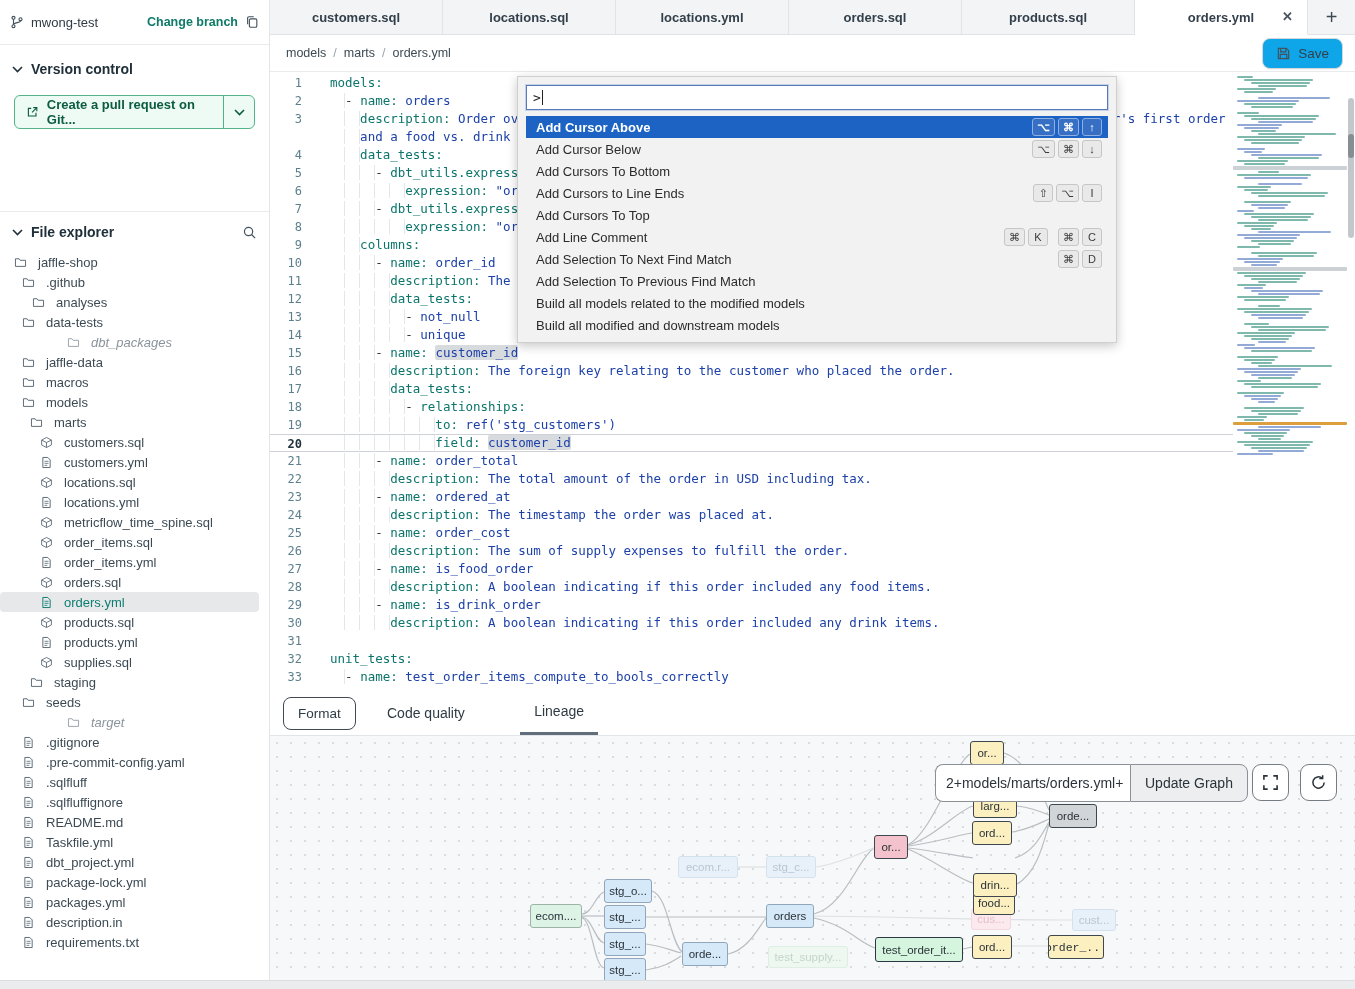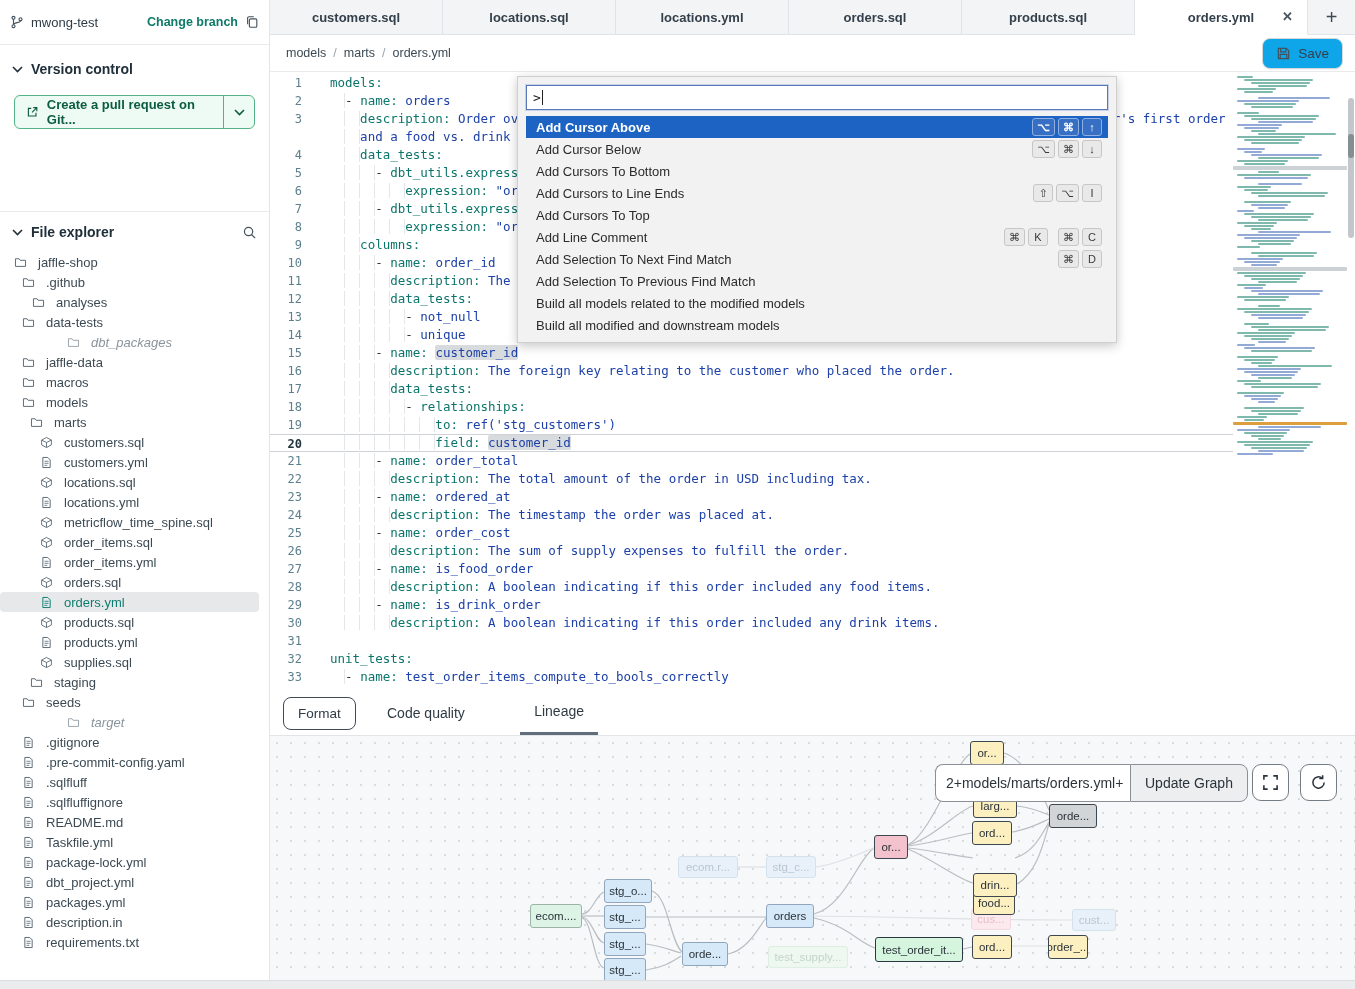--- a/index.html
+++ b/index.html
@@ -460,30 +460,30 @@
         </span>
         <span class="tlabel">Taskfile.yml</span>
       </div>
       <div class="tree-row" style="padding-left: 22px;">
         <span class="ticon">
           <svg width="13" height="13" viewBox="0 0 16 16">
             <path d="M3.5 1.8h6l3 3v9.4h-9z" fill="none" stroke="currentColor" stroke-width="1.2"></path>
             <path d="M5.5 6.5h5M5.5 9h5M5.5 11.5h3.5" stroke="currentColor" stroke-width="1"></path>
           </svg>
         </span>
+        <span class="tlabel">dbt_project.yml</span>
+      </div>
+      <div class="tree-row" style="padding-left: 22px;">
+        <span class="ticon">
+          <svg width="13" height="13" viewBox="0 0 16 16">
+            <path d="M3.5 1.8h6l3 3v9.4h-9z" fill="none" stroke="currentColor" stroke-width="1.2"></path>
+            <path d="M5.5 6.5h5M5.5 9h5M5.5 11.5h3.5" stroke="currentColor" stroke-width="1"></path>
+          </svg>
+        </span>
         <span class="tlabel">package-lock.yml</span>
-      </div>
-      <div class="tree-row" style="padding-left: 22px;">
-        <span class="ticon">
-          <svg width="13" height="13" viewBox="0 0 16 16">
-            <path d="M3.5 1.8h6l3 3v9.4h-9z" fill="none" stroke="currentColor" stroke-width="1.2"></path>
-            <path d="M5.5 6.5h5M5.5 9h5M5.5 11.5h3.5" stroke="currentColor" stroke-width="1"></path>
-          </svg>
-        </span>
-        <span class="tlabel">dbt_project.yml</span>
       </div>
       <div class="tree-row" style="padding-left: 22px;">
         <span class="ticon">
           <svg width="13" height="13" viewBox="0 0 16 16">
             <path d="M3.5 1.8h6l3 3v9.4h-9z" fill="none" stroke="currentColor" stroke-width="1.2"></path>
             <path d="M5.5 6.5h5M5.5 9h5M5.5 11.5h3.5" stroke="currentColor" stroke-width="1"></path>
           </svg>
         </span>
         <span class="tlabel">packages.yml</span>
       </div>
@@ -949,21 +949,21 @@
         <div class="gnode n-faded-pink" style="left: 701px; top: 172px; width: 40px; height: 22px;">cus...</div>
         <div class="gnode n-faded-green" style="left: 498px; top: 210px; width: 80px; height: 22px;">test_supply...</div>
         <div class="gnode n-green" style="left: 605px; top: 201px; width: 88px; height: 25px;">test_order_it...</div>
         <div class="gnode n-yellow" style="left: 700px; top: 5px; width: 34px;">or...</div>
         <div class="gnode n-yellow" style="left: 703px; top: 58px; width: 44px;">larg...</div>
         <div class="gnode n-gray" style="left: 779px; top: 68px; width: 48px;">orde...</div>
         <div class="gnode n-yellow" style="left: 702px; top: 85px; width: 40px;">ord...</div>
         <div class="gnode n-yellow" style="left: 703px; top: 111px; width: 42px; margin-top: 44px;">food...</div>
         <div class="gnode n-yellow" style="left: 703px; top: 137px; width: 44px;">drin...</div>
         <div class="gnode n-yellow" style="left: 702px; top: 199px; width: 40px;">ord...</div>
-        <div class="gnode n-yellow" style="left: 778px; top: 199px; width: 40px;">order_...</div>
+        <div class="gnode n-yellow" style="left: 778px; top: 199px; width: 56px; font-family: Liberation Mono, monospace;">order_...</div>
       </div>
     <div class="gctrl" style="left:665px;">
       <div class="gsel-input">2+models/marts/orders.yml+</div>
       <div class="gupd-btn">Update Graph</div>
     </div>
     <div class="gsq-btn" style="left:982px;">
       <svg width="17" height="17" viewBox="0 0 18 18">
           <path d="M2 6V2h4M12 2h4v4M16 12v4h-4M6 16H2v-4" fill="none" stroke="currentColor" stroke-width="1.7"></path>
         </svg>
     </div>

